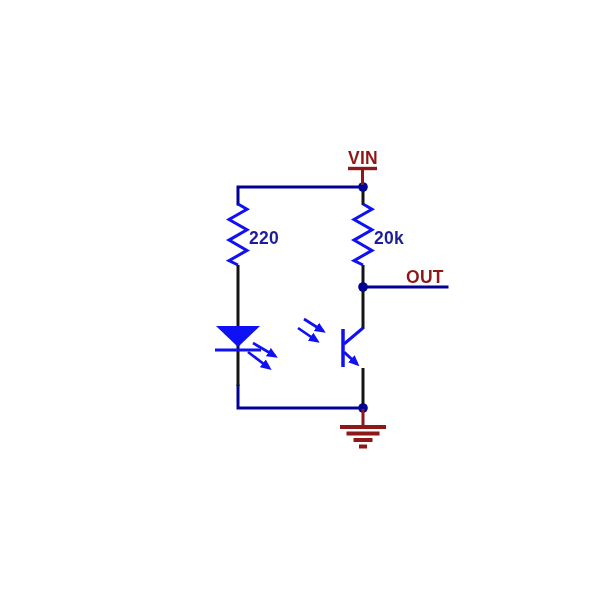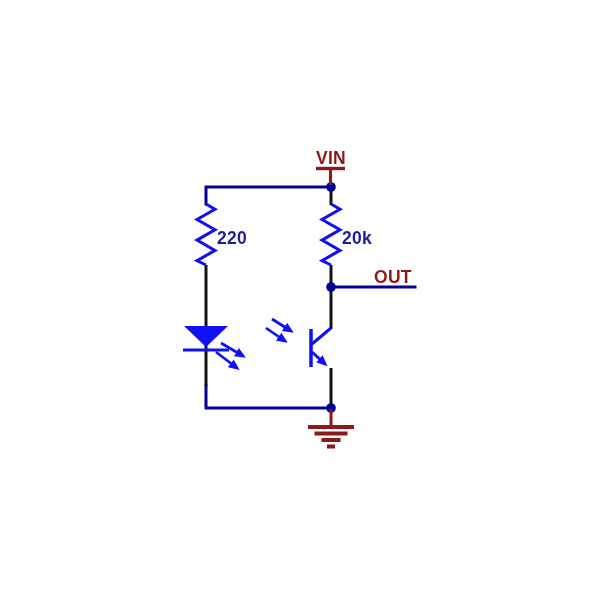--- a/index.html
+++ b/index.html
@@ -8,20 +8,21 @@
     width: 600px;
     height: 600px;
     background: #ffffff;
     overflow: hidden;
   }
   .canvas {
     position: relative;
     width: 520px;
     height: 600px;
     background: #ffffff;
+    padding-left: 32px;
   }
   svg {
     display: block;
   }
   svg text {
     font-family: "Liberation Sans", sans-serif;
     font-size: 17.5px;
     font-weight: bold;
     letter-spacing: 0.3px;
   }

